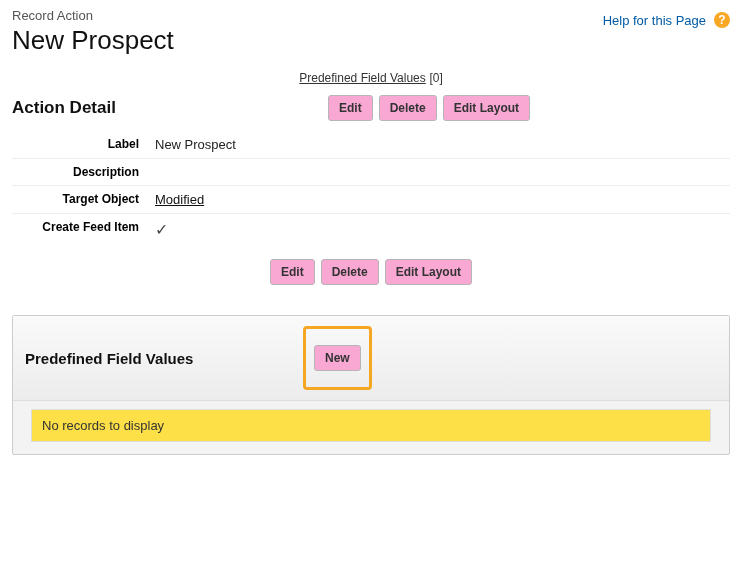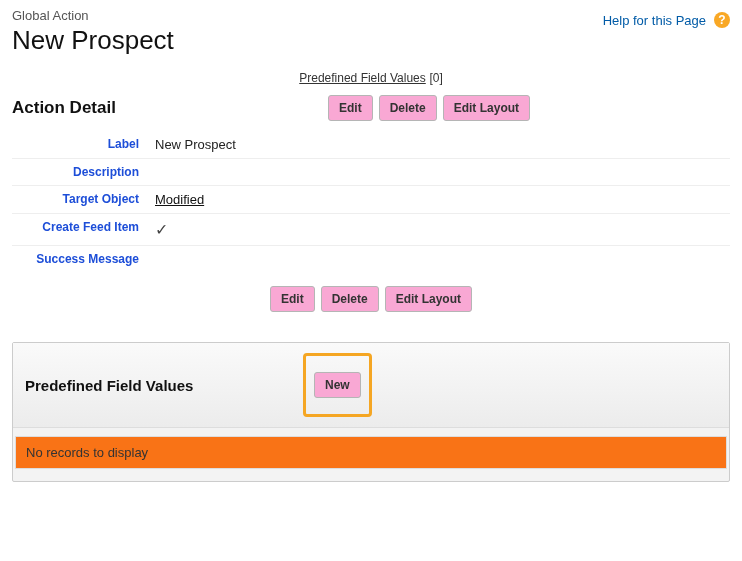--- a/index.html
+++ b/index.html
@@ -28,21 +28,21 @@
     font-size:12px; font-weight:bold; color:#333;
     background:#f9a8d4;
     border:1px solid #b5b5b5;
     border-radius:3px;
     padding:5px 10px;
     cursor:pointer;
   }
   .detail-grid { width:100%; border-collapse:collapse; }
   .detail-grid td { padding:6px 8px; vertical-align:top; border-top:1px solid #eee; font-size:13px; }
   .detail-grid tr:first-child td { border-top:none; }
-  td.lbl { text-align:right; color:#1d4ed8; font-weight:bold; width:135px; font-size:12px; }
+  td.lbl { text-align:right; color:#000000; font-weight:bold; width:135px; font-size:12px; }
   td.lbl2 { text-align:right; color:#4a4a4a; font-weight:bold; width:110px; font-size:12px; }
   td.val { color:#222; }
   td.val a, .linkish { color:#111; text-decoration:underline; cursor:pointer; }
   .check { font-size:16px; color:#444; }
   .icon-thumb { width:16px; height:18px; background:#fff; border:1px solid #ccc; position:relative; display:inline-block; }
   .icon-thumb::before { content:""; position:absolute; top:2px; left:2px; right:2px; height:9px; background:#8bc34a; border-radius:1px; }
   .icon-thumb::after { content:""; position:absolute; top:-4px; right:-1px; width:0; height:0; border-left:5px solid transparent; border-bottom:5px solid #ddd; }
   .bottom-btn-row { display:flex; gap:6px; justify-content:center; margin:14px 0 30px; }
   .related-section {
     border:1px solid #ccc;
@@ -58,34 +58,34 @@
     border-bottom:1px solid #ddd;
   }
   .related-title { font-size:15px; font-weight:bold; color:#111; width:260px;}
   .new-btn-wrap {
     border:3px solid #f5a623;
     border-radius:4px;
     padding:16px 8px;
     display:inline-block;
   }
   .related-body {
-    margin:8px 2px 12px;
-    background:#f97316;
+    margin:8px 18px 12px;
+    background:#fde047;
     border:1px solid #ddd;
     padding:8px 10px;
     color:#333;
     font-size:13px;
   }
 </style>
 </head>
 <body>
 
 <div class="header-row">
   <div class="header-left">
-    <div class="super-title">Global Action</div>
+    <div class="super-title">Record Action</div>
     <div class="page-title">New Prospect</div>
   </div>
   <a class="help-link">
     <span>Help for this Page</span>
     <span class="help-icon">?</span>
   </a>
 </div>
 
 <div class="top-link-row">
   <a class="top-link">Predefined Field Values</a>
@@ -120,26 +120,20 @@
     <td class="val"><a class="linkish">Modified</a></td>
     <td class="lbl2"></td>
     <td class="val"></td>
   </tr>
   <tr>
     <td class="lbl">Create Feed Item</td>
     <td class="val"><span class="check">✓</span></td>
     <td class="lbl2"></td>
     <td class="val"></td>
   </tr>
-  <tr>
-    <td class="lbl">Success Message</td>
-    <td class="val"></td>
-    <td class="lbl2"></td>
-    <td class="val"></td>
-  </tr>
 </tbody>
   </table>
 
 <div class="bottom-btn-row">
   <button class="btn">Edit</button>
   <button class="btn">Delete</button>
   <button class="btn">Edit Layout</button>
 </div>
 
 <div class="related-section">

